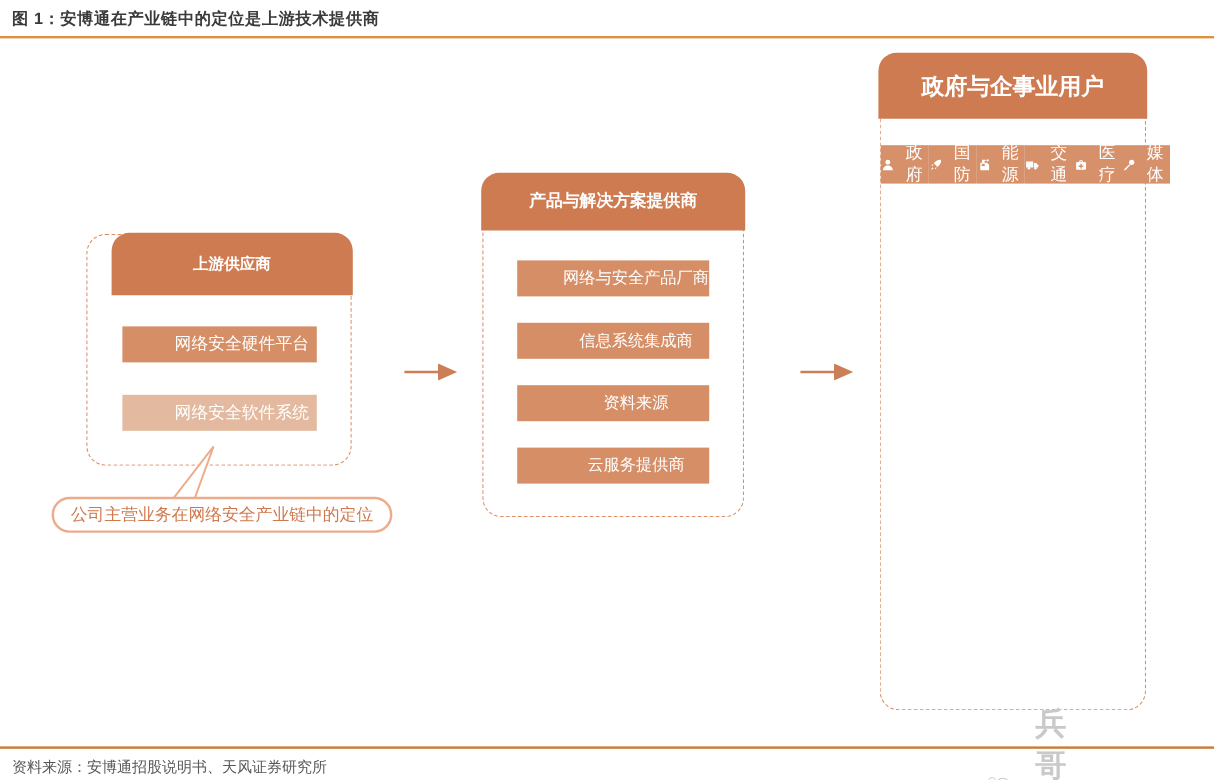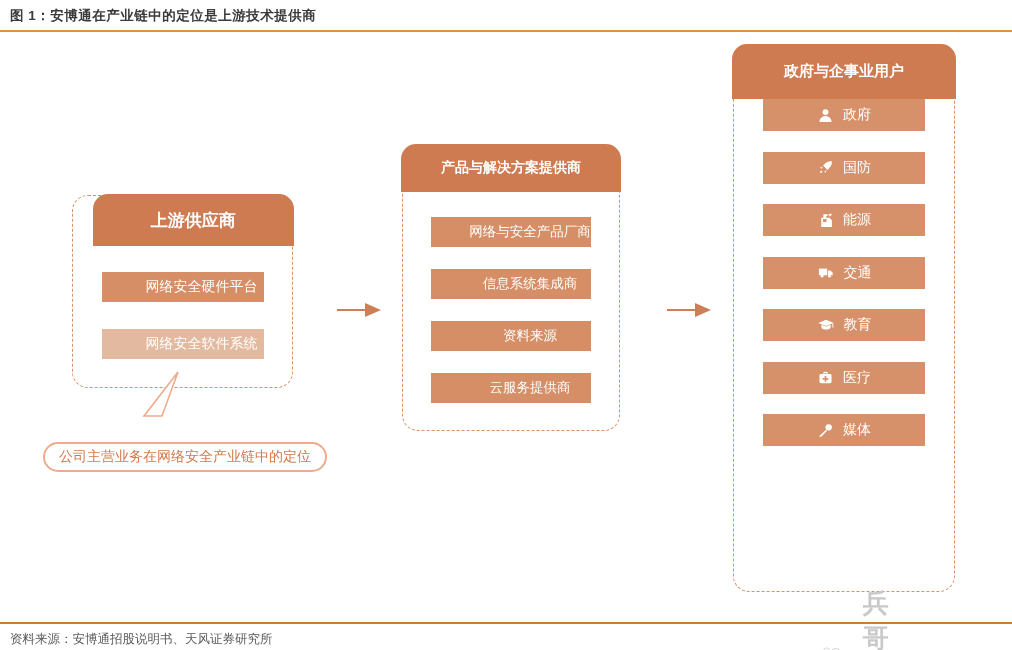--- a/index.html
+++ b/index.html
@@ -16,48 +16,48 @@
   .source-line { position:absolute; left:10px; top:631px; font-size:12.5px;
     color:var(--c-source,#595959); }
 
   .group-box { position:absolute; border:1.6px dashed var(--c-dash,#da8f66);
     border-radius:16px; background:#fff; }
   .group-header { margin:-1.6px -1.6px 0 -1.6px; border-radius:15px 15px 0 0;
     background:var(--c-header,#ce7b51); color:#fff; font-weight:bold;
     text-align:center; display:flex; align-items:center; justify-content:center; }
 
   .box-left  { left:72px;  top:195px; width:221px; height:193px; }
-  .box-left  .group-header { height:52px; font-size:17px;margin-left:20px; }
+  .box-left  .group-header { height:52px; font-size:13px;margin-left:20px; }
   .box-mid   { left:402px; top:145px; width:218px; height:286px; }
   .box-mid   .group-header { height:48px; font-size:14px; }
   .box-right { left:733px; top:45px;  width:222px; height:547px; }
-  .box-right .group-header { height:55px; font-size:15px; }
+  .box-right .group-header { height:55px; font-size:19px; }
 
   .chip { background:var(--c-item,#d58e66); color:#fff; text-align:right;
     display:flex; align-items:center; justify-content:center; font-size:14px;
     font-weight:500;padding-left:38px; }
   .box-left .chip { width:162px; height:30px; margin:0 auto; }
   .box-left .chip.first { margin-top:26px; }
   .box-left .chip.second { margin-top:27px; background:var(--c-item-light,#e3ba9f); }
 
   .box-mid .items { display:flex; flex-direction:column; align-items:center;
     padding-top:25px; row-gap:22px; }
   .box-mid .chip { width:160px; height:30px; font-size:13.5px; }
 
-  .box-right .items { display:flex; flex-direction:column; align-items:center;
-    row-gap:20.5px; }
+  .box-right .items { display:flex; align-items:center;
+    padding-top:22px; row-gap:20.5px; }
   .sector-chip { width:162px; height:32px; background:var(--c-item-right,#d6906a);
     color:#fff; display:flex; align-items:center; justify-content:center;
     column-gap:9px; font-size:14px; font-weight:500; }
   .sector-chip svg { display:block; }
 
   .callout { position:absolute; left:43px; top:414px; width:284px; height:30px;
     border:2px solid var(--c-callout-border,#ecac8c); border-radius:15px;
     background:#fff; color:var(--c-callout-text,#d0794e); font-size:14px;
-    display:flex; align-items:center; justify-content:center;margin-top:28px; }
+    display:flex; align-items:center; justify-content:center; }
   .pointer-svg { position:absolute; left:138px; top:369px; }
 
   .arrow-svg { position:absolute; top:303px; }
   .arrow-1 { left:336px; } .arrow-2 { left:666px; }
 
   .watermark { position:absolute; left:822px; top:586px; display:flex;
     align-items:center; column-gap:19px; color:var(--c-watermark,#c9c9c9); }
   .watermark-text { font-size:26px; font-weight:bold; letter-spacing:2px; }
 </style>
 </head>
@@ -132,28 +132,20 @@
       <div class="sector-chip">
         <svg width="18" height="17" viewBox="0 0 24 24" fill="#fff">
           <path d="M2 6.5h11.5V16H2z"></path>
             <path d="M14.5 9h3.8l3.2 3.2V16h-7z"></path>
           <circle cx="6.5" cy="17.2" r="2"></circle>
             <circle cx="17" cy="17.2" r="2"></circle>
         </svg>
         <span>交通</span>
       </div>
 
-      <div class="sector-chip">
-        <svg width="18" height="17" viewBox="0 0 24 24" fill="#fff">
-          <path d="M12 4l11 4.4L12 12.8 1 8.4z"></path>
-          <path d="M5.5 10.8v4c0 1.6 2.9 3 6.5 3s6.5-1.4 6.5-3v-4l-6.5 2.6z"></path>
-          <rect x="21" y="9" width="1.4" height="6" rx=".7"></rect>
-        </svg>
-        <span>教育</span>
-      </div>
 
       <div class="sector-chip">
         <svg width="17" height="17" viewBox="0 0 24 24" fill="#fff">
           <path d="M9 7V5.5C9 4.7 9.7 4 10.5 4h3c.8 0 1.5.7 1.5 1.5V7h-1.8V5.8h-2.4V7z"></path>
           <rect x="3.5" y="7" width="17" height="13" rx="2"></rect>
           <path d="M10.8 10h2.4v2.8H16v2.4h-2.8V18h-2.4v-2.8H8v-2.4h2.8z" fill="#d6906a"></path>
         </svg>
         <span>医疗</span>
       </div>
 

